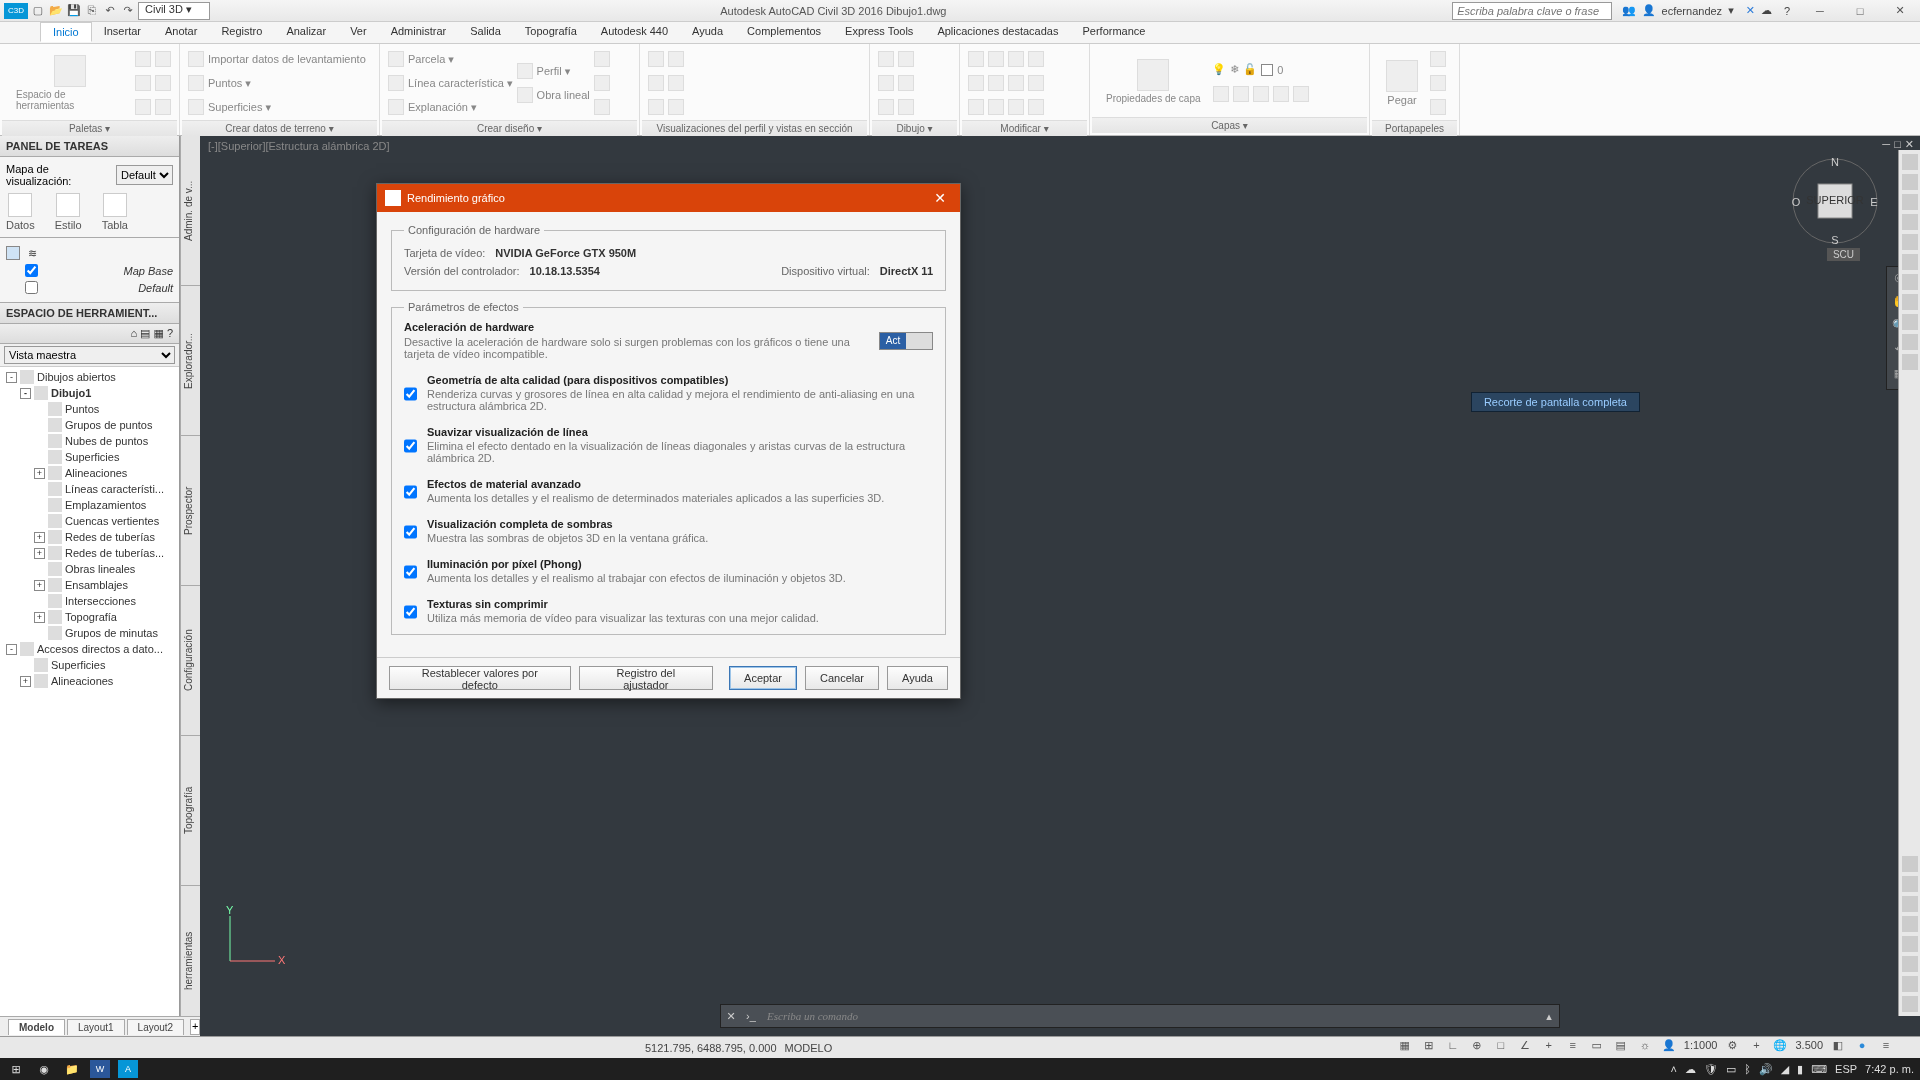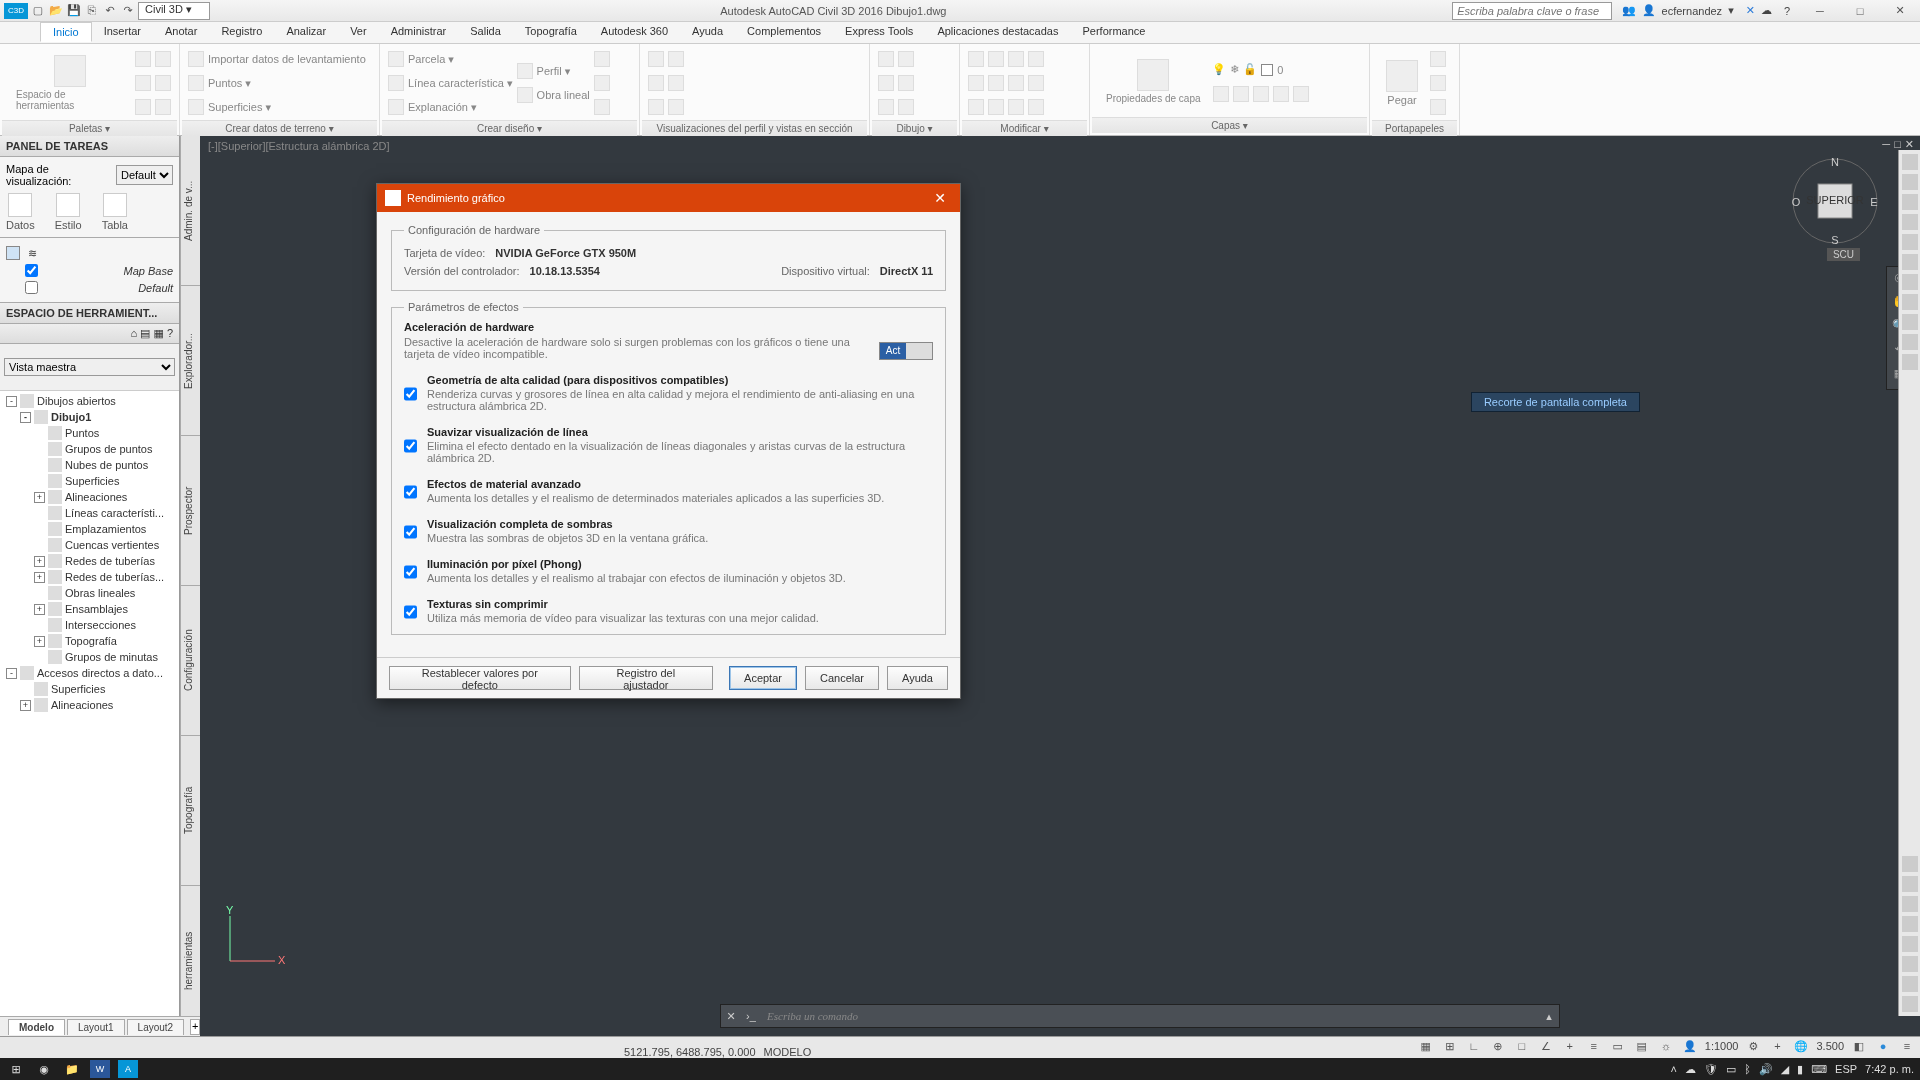--- a/index.html
+++ b/index.html
@@ -39,21 +39,21 @@
 .tareas{padding:6px;border-bottom:1px solid #aaa}
 .tareas .row{display:flex;align-items:center;gap:6px;margin-bottom:6px}
 .tareas select{border:1px solid #999;height:20px}
 .tareas .icons{display:flex;gap:20px}
 .tareas .iconcol{display:flex;flex-direction:column;align-items:center;gap:2px;color:#555}
 .tareas .ico{width:24px;height:24px;background:#fff;border:1px solid #ccc}
 .layers{padding:6px;font-size:11px;color:#333;border-bottom:1px solid #aaa}
 .layers .row{display:flex;align-items:center;gap:8px;padding:2px 0}
 .tree-area{flex:1;overflow:auto;background:#fff;position:relative}
 .tree-hdr{background:linear-gradient(#eee,#ddd);padding:3px 6px;display:flex;justify-content:space-between;align-items:center;color:#333;border-bottom:1px solid #aaa}
-.tree-sub{background:#f0f0f0;padding:14px 4px;border-bottom:1px solid #ccc}
+.tree-sub{background:#f0f0f0;padding:2px 4px;border-bottom:1px solid #ccc}
 .tree-sub select{width:100%;border:1px solid #999;height:18px}
 .tree{padding:2px;color:#333}
 .tree .node{display:flex;align-items:center;gap:3px;padding:1px 0;white-space:nowrap}
 .tree .node .exp{width:11px;height:11px;border:1px solid #888;display:inline-flex;align-items:center;justify-content:center;font-size:9px;line-height:1;background:#fff}
 .tree .node .ico{width:14px;height:14px;display:inline-block;background:#ddd}
 .tree .l1{padding-left:4px}
 .tree .l2{padding-left:18px}
 .tree .l3{padding-left:32px}
 .tree .bold{font-weight:bold}
 
@@ -77,21 +77,21 @@
 .dlg{position:absolute;top:183px;left:376px;width:585px;background:#f5f5f5;border:1px solid #666;box-shadow:0 4px 16px rgba(0,0,0,.5)}
 .dlg .dlg-title{height:28px;background:#d9440a;color:#fff;display:flex;align-items:center;padding:0 8px}
 .dlg .dlg-title .ico{width:16px;height:16px;background:#fff;margin-right:6px}
 .dlg .dlg-title .close{margin-left:auto;width:24px;height:24px;display:flex;align-items:center;justify-content:center;font-size:14px}
 .dlg .dlg-body{padding:12px 14px}
 .dlg fieldset{border:1px solid #bbb;padding:8px 12px 10px;margin-bottom:10px}
 .dlg legend{color:#666;padding:0 4px}
 .dlg .hw-row{display:flex;gap:10px;padding:3px 0;color:#555}
 .dlg .hw-row .lbl{color:#666}
 .dlg .hw-row .val{font-weight:bold;color:#333}
-.dlg .effects-hdr{display:flex;align-items:flex-end;gap:24px}
+.dlg .effects-hdr{display:flex;align-items:center;gap:24px}
 .dlg .effects-hdr .txt{flex:1}
 .dlg .effects-hdr .bold{font-weight:bold;color:#222}
 .dlg .effects-hdr .desc{color:#777;margin-top:3px}
 .dlg .toggle{width:54px;height:18px;border:1px solid #888;display:flex;background:#ddd}
 .dlg .toggle .on{flex:1;background:#2b5fa4;color:#fff;text-align:center;font-size:10px;line-height:16px}
 .dlg .toggle .off{flex:1}
 .dlg .opt{display:flex;gap:10px;margin-top:14px}
 .dlg .opt input{margin-top:2px}
 .dlg .opt .ot{flex:1}
 .dlg .opt .ot .bold{font-weight:bold;color:#222}
@@ -101,21 +101,21 @@
 .dlg .dlg-buttons button{height:24px;padding:0 14px;background:linear-gradient(#fdfdfd,#e8e8e8);border:1px solid #999;color:#333}
 .dlg .dlg-buttons button.primary{border:1px solid #3b76b5;box-shadow:inset 0 0 0 1px #9cc4e8}
 
 
 .bottom-tabs{position:absolute;left:0;bottom:44px;height:20px;background:#eee;display:flex;align-items:center;padding-left:8px;border-top:1px solid #aaa;width:200px}
 .bottom-tabs .bt{padding:2px 10px;border:1px solid #aaa;border-bottom:none;background:#f5f5f5;margin-right:2px;font-size:10px;color:#444}
 .bottom-tabs .bt.active{background:#fff;font-weight:bold}
 .bottom-tabs .plus{width:18px;height:16px;border:1px solid #aaa;text-align:center;background:#fff;margin-left:4px}
 
 
-.status{position:absolute;left:0;right:0;bottom:22px;height:22px;background:#e8e8e8;border-top:1px solid #999;display:flex;align-items:flex-end;padding:0 4px;gap:8px;color:#444}
+.status{position:absolute;left:0;right:0;bottom:22px;height:22px;background:#e8e8e8;border-top:1px solid #999;display:flex;align-items:center;padding:0 25px;gap:8px;color:#444}
 .status .coords{margin-left:620px}
 .status .icons{display:flex;gap:6px;margin-left:auto}
 .status .si{width:18px;height:18px;color:#555;text-align:center}
 
 
 .taskbar{position:absolute;left:0;right:0;bottom:0;height:22px;background:#1f1f1f;display:flex;align-items:center;padding:0 6px;gap:8px}
 .taskbar .tb{width:20px;height:18px;display:flex;align-items:center;justify-content:center;color:#ddd}
 .taskbar .tray{margin-left:auto;display:flex;align-items:center;gap:8px;color:#ddd}
 
 .right-toolbar{position:absolute;top:150px;right:0;width:22px;bottom:64px;background:#e8e8e8;border-left:1px solid #999;display:flex;flex-direction:column;gap:4px;padding:4px 2px;align-items:center}
@@ -157,21 +157,21 @@
 <div class="ribbon-tabs" id="rtabs">
     <div class="tab active">Inicio</div>
     <div class="tab">Insertar</div>
     <div class="tab">Anotar</div>
     <div class="tab">Registro</div>
     <div class="tab">Analizar</div>
     <div class="tab">Ver</div>
     <div class="tab">Administrar</div>
     <div class="tab">Salida</div>
     <div class="tab">Topografía</div>
-    <div class="tab">Autodesk 360</div>
+    <div class="tab">Autodesk 440</div>
     <div class="tab">Ayuda</div>
     <div class="tab">Complementos</div>
     <div class="tab">Express Tools</div>
     <div class="tab">Aplicaciones destacadas</div>
     <div class="tab">Performance</div>
   </div>
 
 <div class="ribbon">
   <div class="panel" style="width:180px">
     <div class="panel-body">

